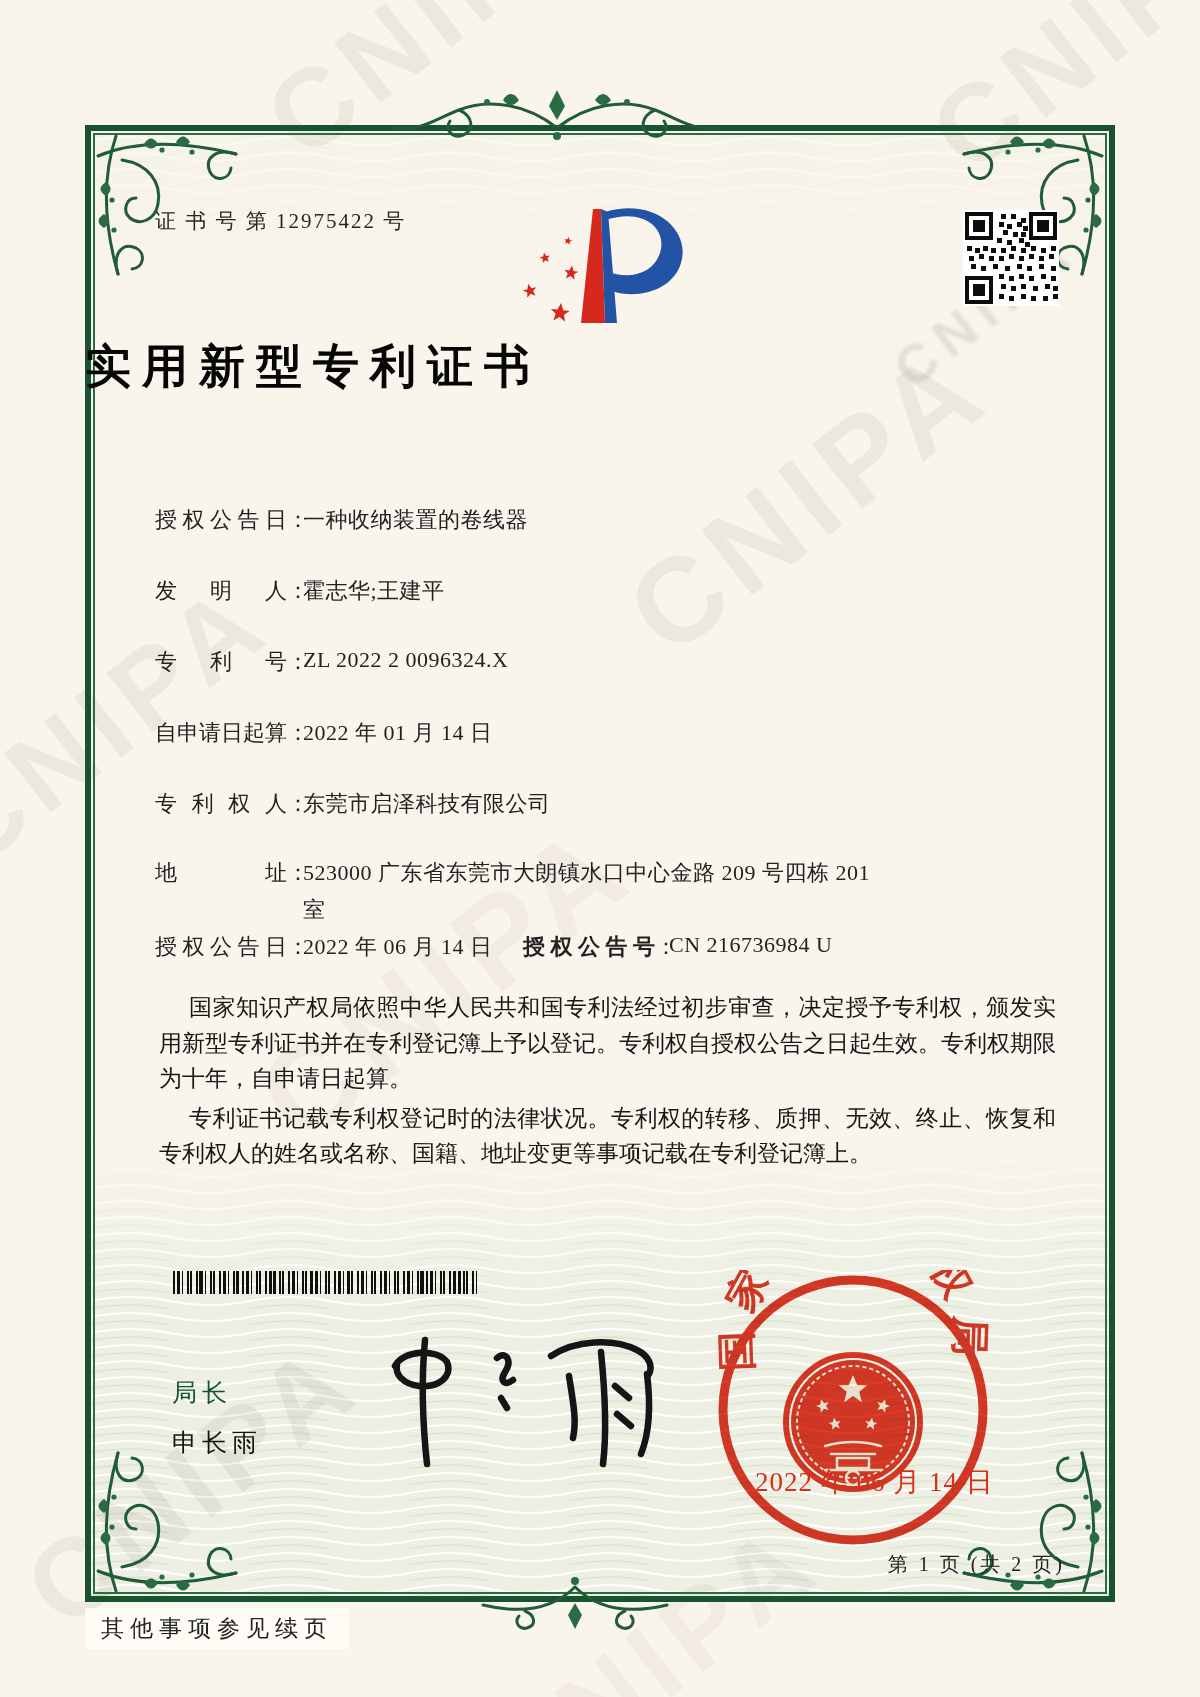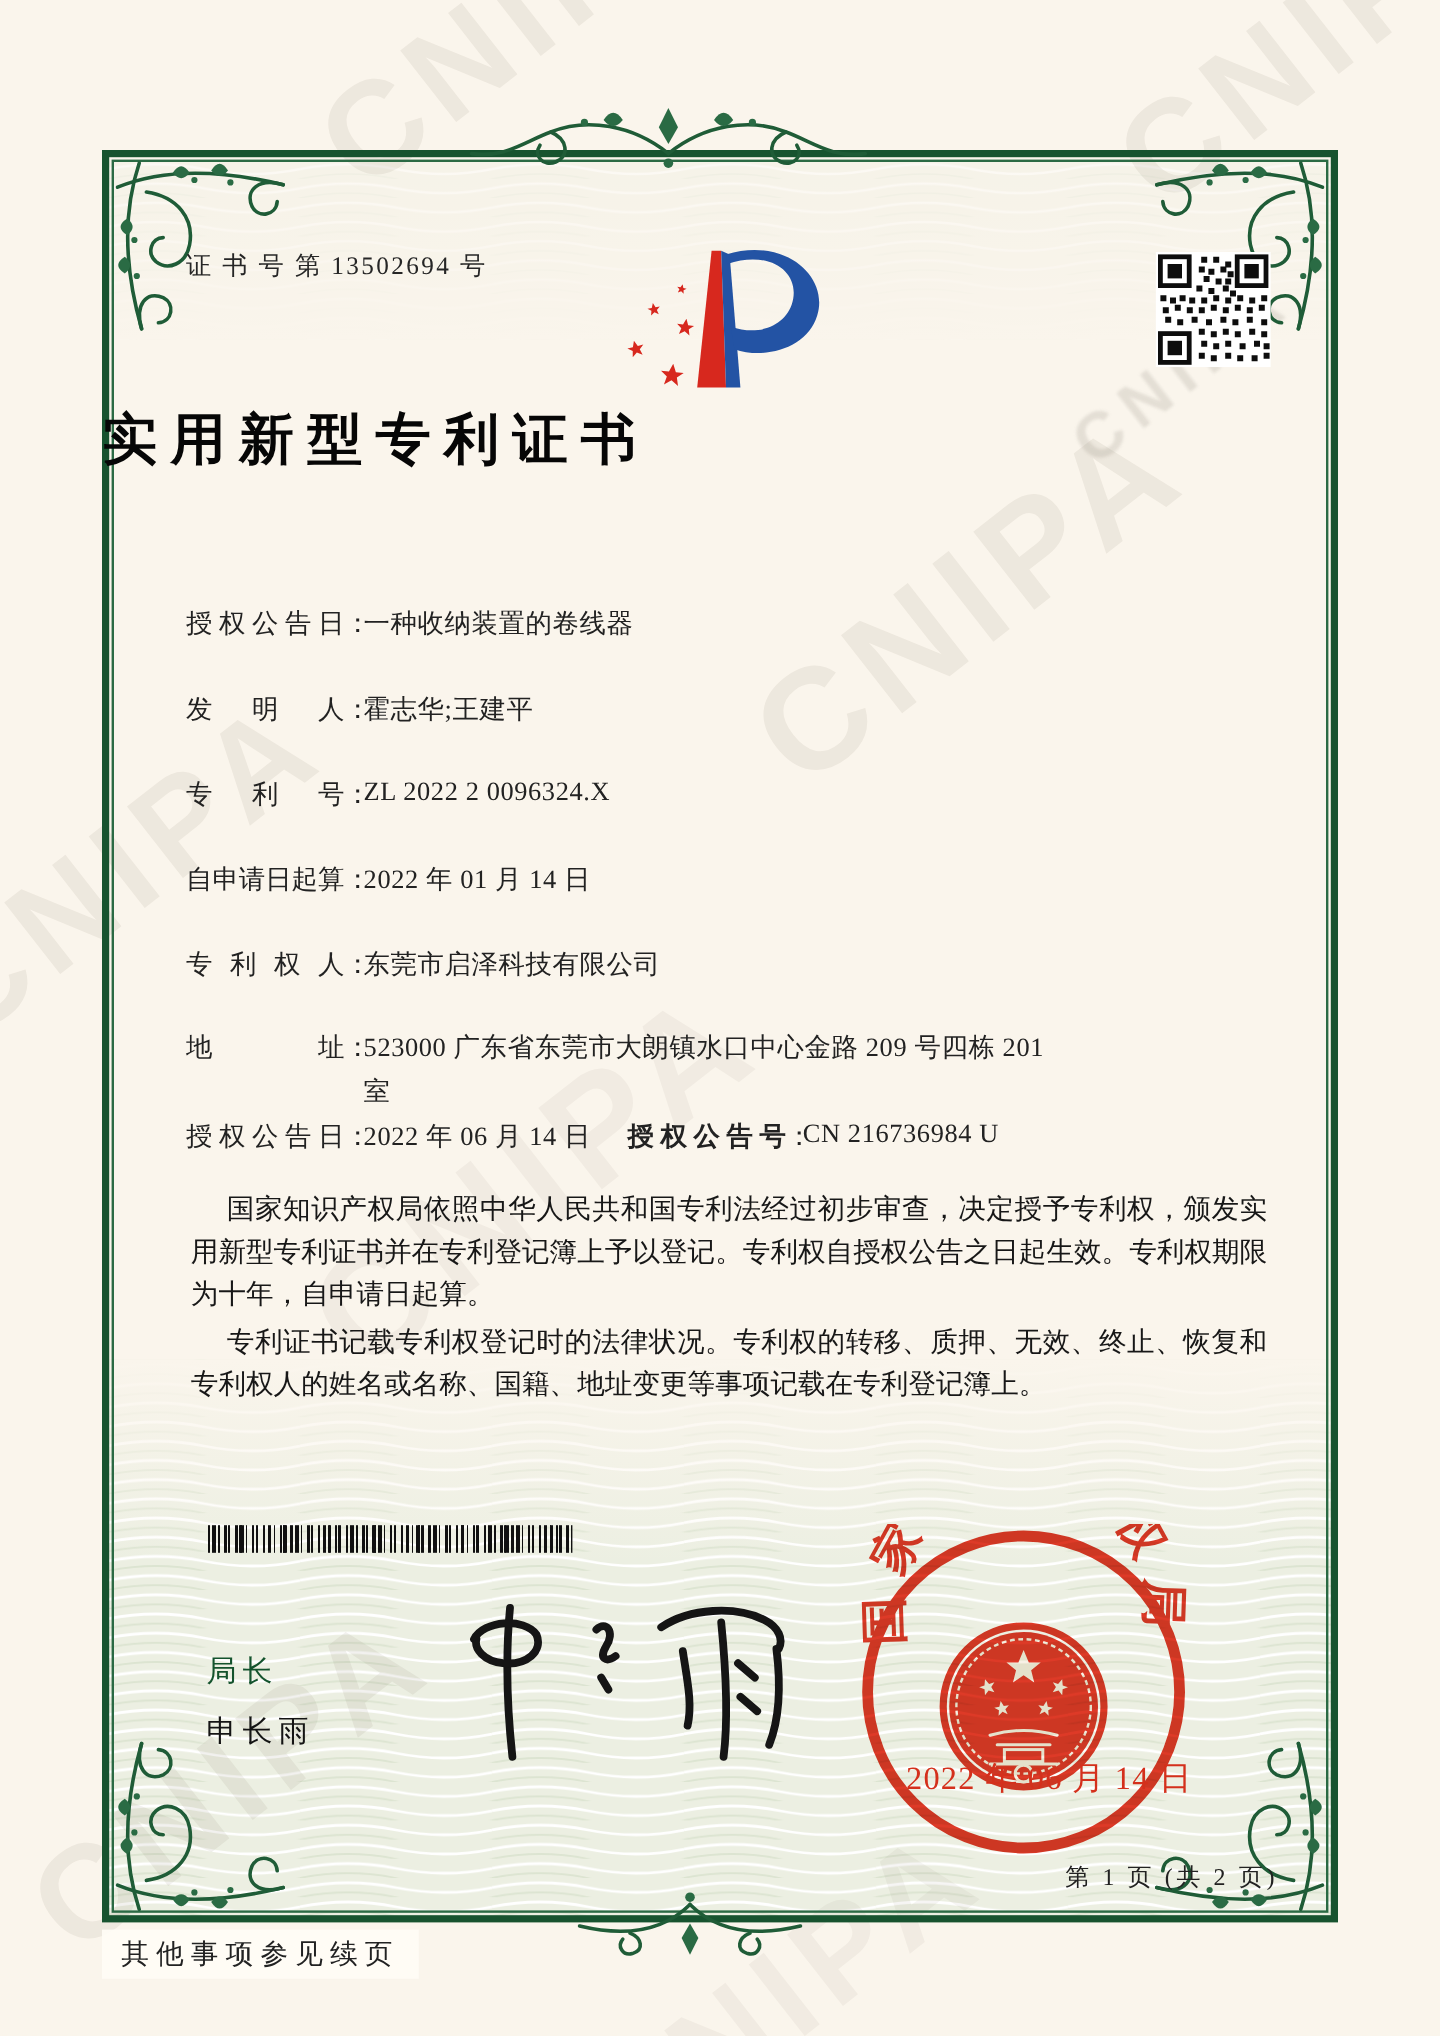--- a/index.html
+++ b/index.html
@@ -217,21 +217,21 @@
       <path d="M100,22 C 80,42 50,50 8,40"></path>
       <path d="M150,46 C 140,50 138,60 148,63 C 156,65 161,57 156,51"></path>
       <path d="M50,46 C 60,50 62,60 52,63 C 44,65 39,57 44,51"></path>
     </g>
     <g fill="#2a6b44">
       <path d="M100,64 l7,-14 -7,-12 -7,12 z"></path>
       <circle cx="100" cy="16" r="4"></circle>
     </g>
   </svg>
 
-  <div class="cert-no">证 书 号 第 13502694 号</div>
+  <div class="cert-no">证 书 号 第 12975422 号</div>
 
   <svg class="logo" width="190" height="125" viewBox="0 0 190 125">
     <g fill="#d7281e">
       <path d="M0,-10 L2.9,-3.1 L9.5,-3.1 L4.2,1.2 L5.9,8.1 L0,4 L-5.9,8.1 L-4.2,1.2 L-9.5,-3.1 L-2.9,-3.1 Z" transform="translate(63,38) scale(0.42) rotate(12)"></path>
       <path d="M0,-10 L2.9,-3.1 L9.5,-3.1 L4.2,1.2 L5.9,8.1 L0,4 L-5.9,8.1 L-4.2,1.2 L-9.5,-3.1 L-2.9,-3.1 Z" transform="translate(40,55) scale(0.55) rotate(-10)"></path>
       <path d="M0,-10 L2.9,-3.1 L9.5,-3.1 L4.2,1.2 L5.9,8.1 L0,4 L-5.9,8.1 L-4.2,1.2 L-9.5,-3.1 L-2.9,-3.1 Z" transform="translate(66,70) scale(0.75) rotate(8)"></path>
       <path d="M0,-10 L2.9,-3.1 L9.5,-3.1 L4.2,1.2 L5.9,8.1 L0,4 L-5.9,8.1 L-4.2,1.2 L-9.5,-3.1 L-2.9,-3.1 Z" transform="translate(25,88) scale(0.72) rotate(-14)"></path>
       <path d="M0,-10 L2.9,-3.1 L9.5,-3.1 L4.2,1.2 L5.9,8.1 L0,4 L-5.9,8.1 L-4.2,1.2 L-9.5,-3.1 L-2.9,-3.1 Z" transform="translate(55,110) scale(1.0) rotate(6)"></path>
     </g>
     <path fill="#d7281e" d="M88,6 L96,6 L100,120 L76,120 Z"></path>

